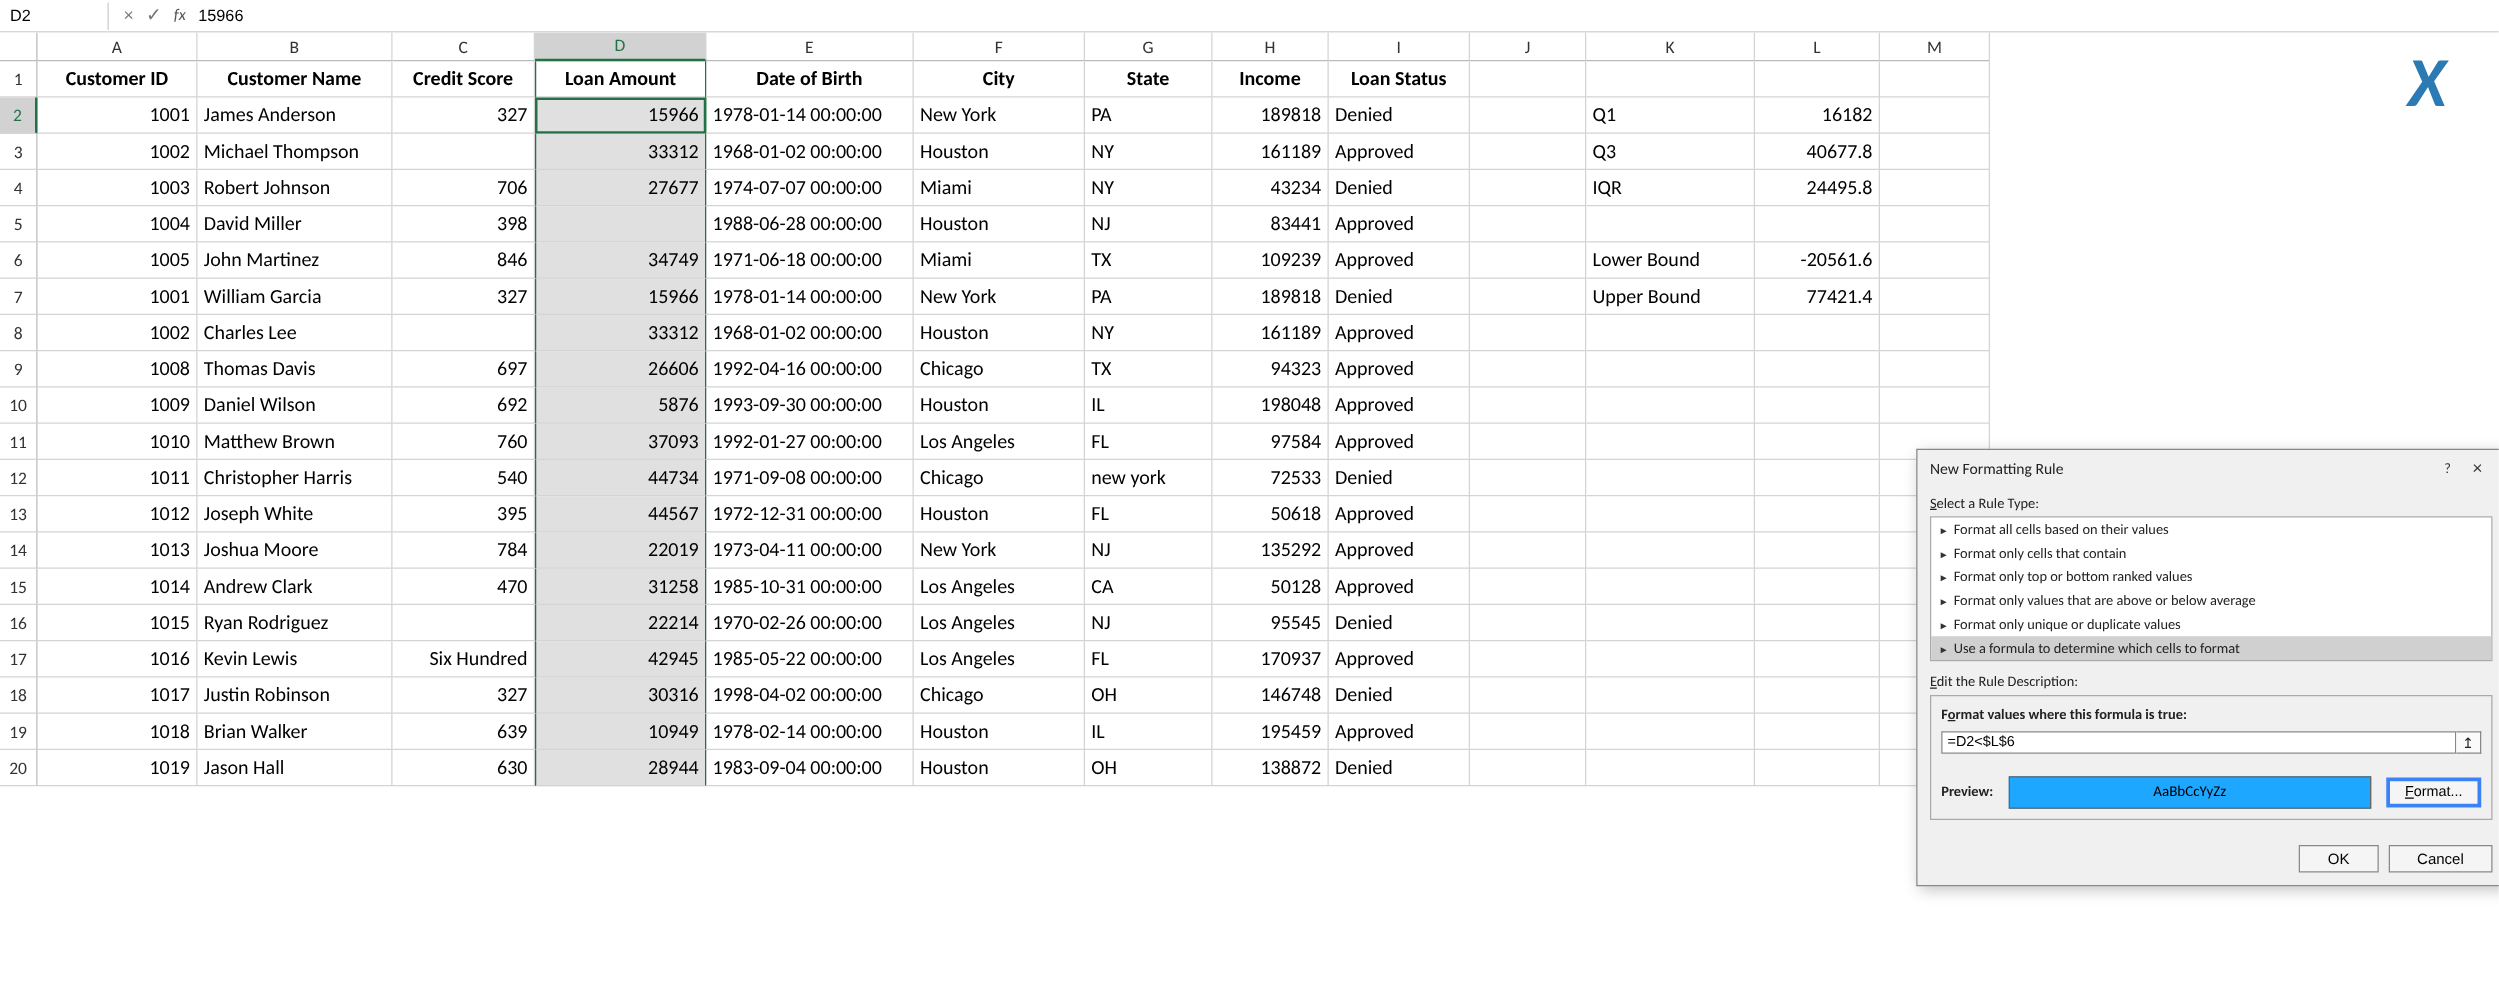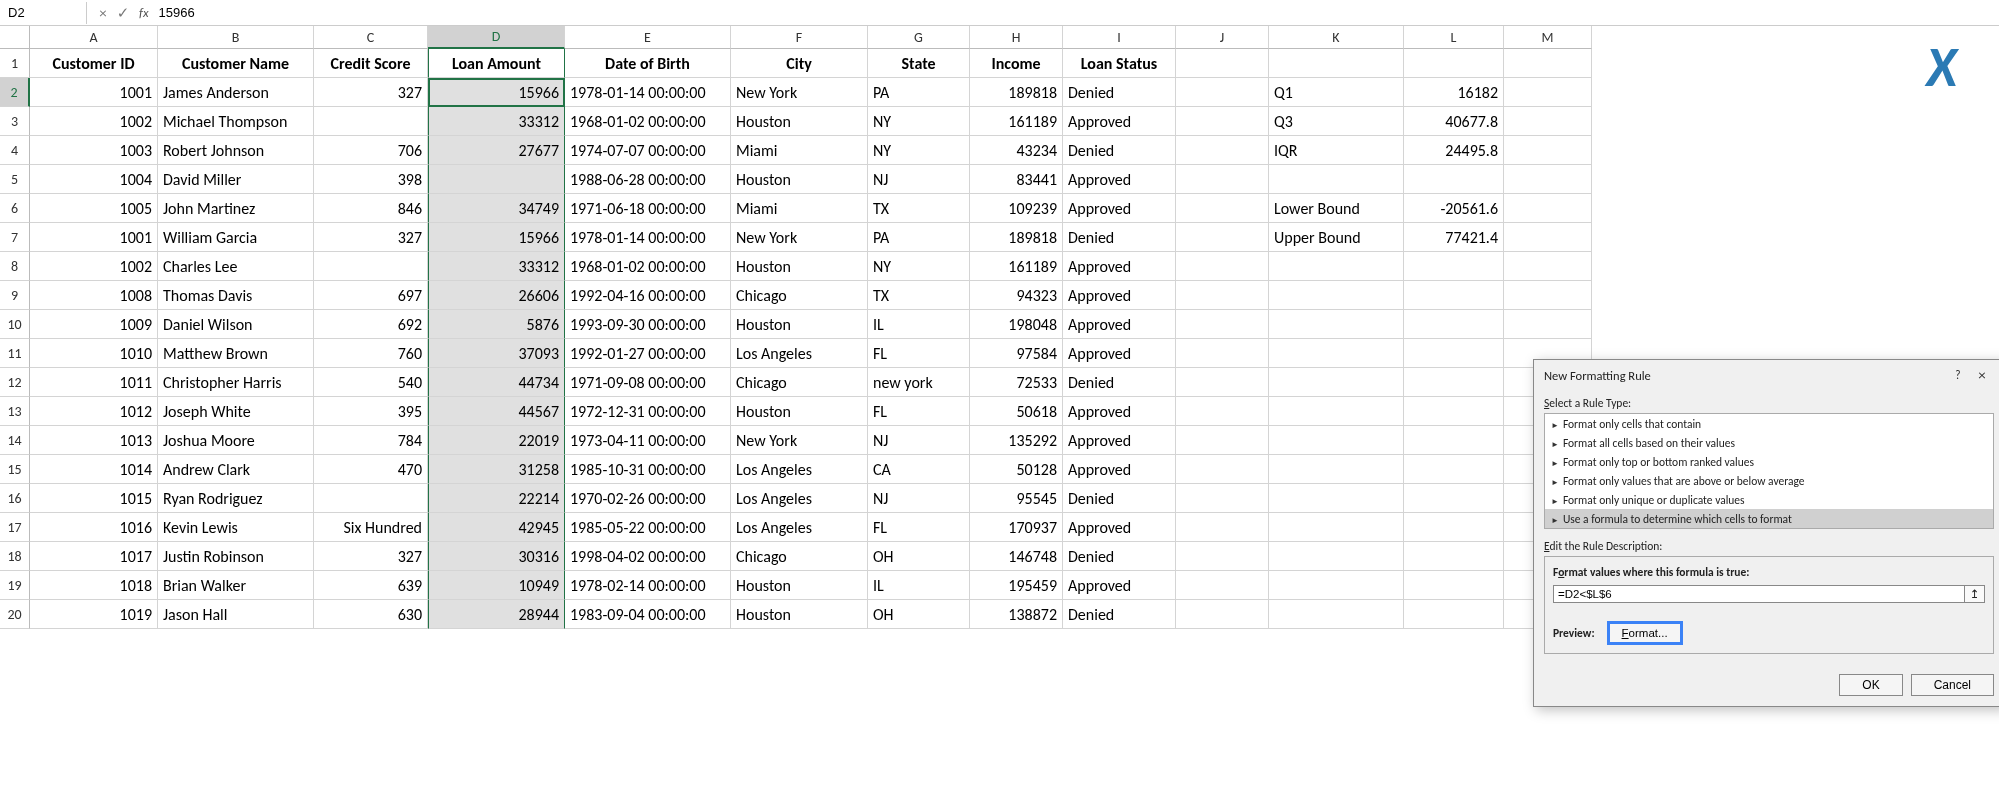--- a/index.html
+++ b/index.html
@@ -420,36 +420,37 @@
 
 <div class="dialog">
   <div class="dlg-title">
     <span class="dlg-title-text">New Formatting Rule</span>
     <span class="qbtn">?</span>
     <span class="xbtn">×</span>
   </div>
   <div class="dlg-body">
     <div class="dlg-label"><span class="u">S</span>elect a Rule Type:</div>
     <div class="rule-list">
+        <div class="rule-item">Format all cells based on their values</div>
         <div class="rule-item">Format only cells that contain</div>
-        <div class="rule-item">Format all cells based on their values</div>
         <div class="rule-item">Format only top or bottom ranked values</div>
         <div class="rule-item">Format only values that are above or below average</div>
         <div class="rule-item">Format only unique or duplicate values</div>
         <div class="rule-item sel">Use a formula to determine which cells to format</div>
       </div>
     <div class="dlg-label"><span class="u">E</span>dit the Rule Description:</div>
     <div class="desc-box">
       <div class="bold-lbl">F<span style="text-decoration:underline">o</span>rmat values where this formula is true:</div>
       <div class="formula-field">
         <input value="=D2&lt;$L$6" style="">
         <div class="picker">↥</div>
       </div>
       <div class="preview-row">
         <span style="font-weight:bold">Preview:</span>
+        <div class="preview-box">AaBbCcYyZz</div>
         <button class="fmt-btn"><span style="text-decoration:underline">F</span>ormat...</button>
       </div>
     </div>
   </div>
   <div class="dlg-btns">
     <button>OK</button>
     <button>Cancel</button>
   </div>
 </div>
 

